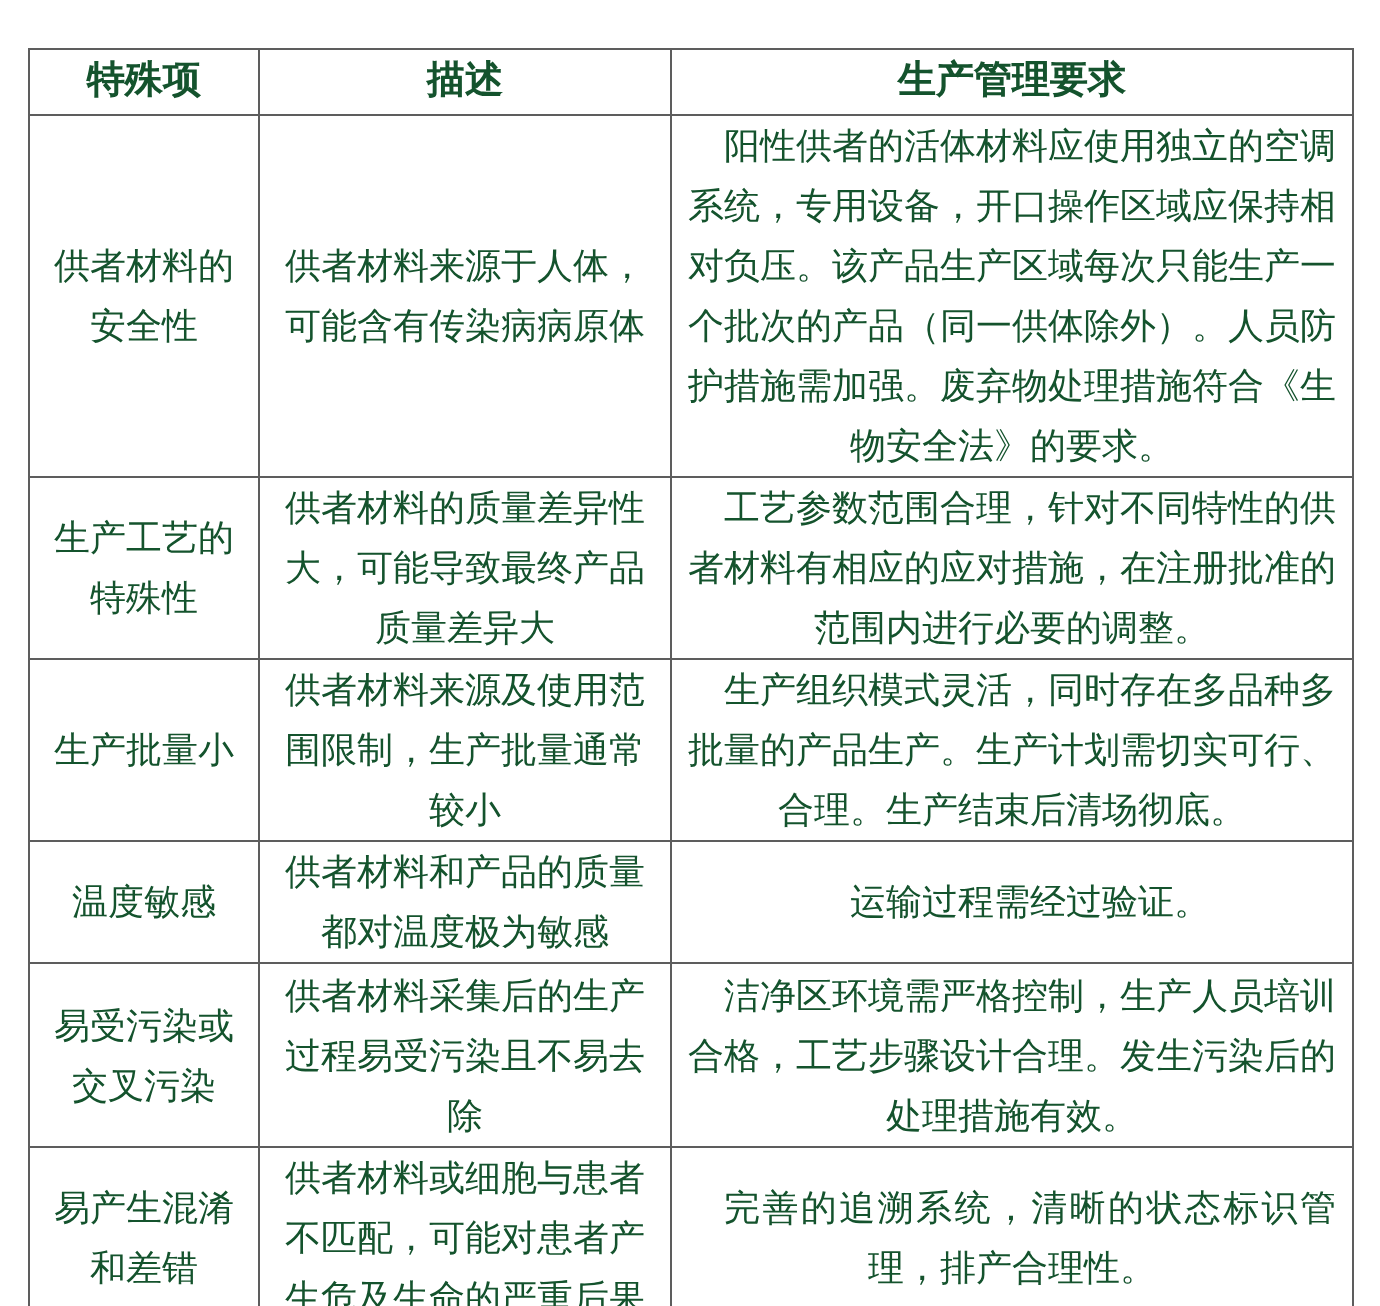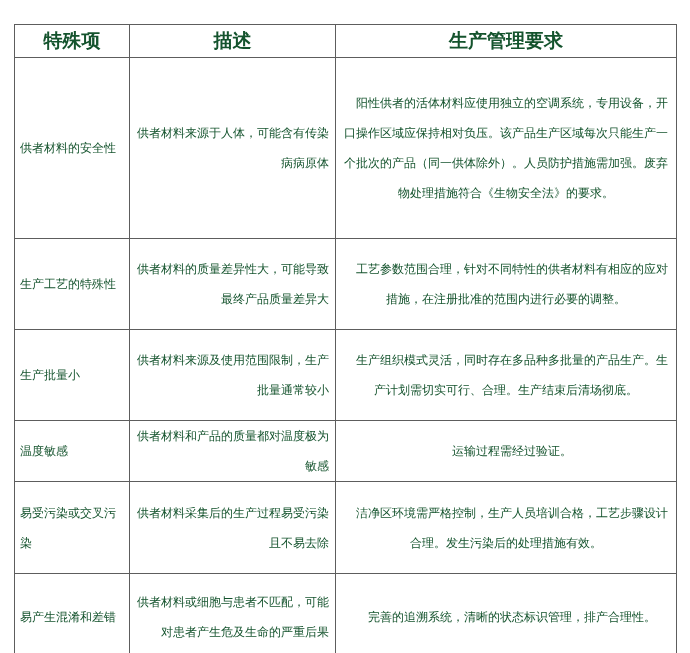--- a/index.html
+++ b/index.html
@@ -32,31 +32,32 @@
   }
   .spec-table th {
     font-size: 19px;
     font-weight: 700;
     text-align: center;
     height: 32px;
     padding: 0 4px;
     line-height: 24px;
   }
   .spec-table td {
-    font-size: 12px;
+    font-size: 18px;
     line-height: 30px;
     padding: 0 5px;
   }
   col.c1 { width: 115px; }
   col.c2 { width: 206px; }
   col.c3 { width: 341px; }
   td.item-cell {
+    text-align: center;
   }
   td.desc-cell {
-    text-align: right;
+    text-align: center;
     padding: 0 6px;
   }
   td.req-cell {
     text-align: justify;
     text-align-last: center;
     text-indent: 1em;
     padding: 0 8px;
   }
   tr.r1 { height: 181px; }
   tr.r2 { height: 91px; margin-top: 30px; }

